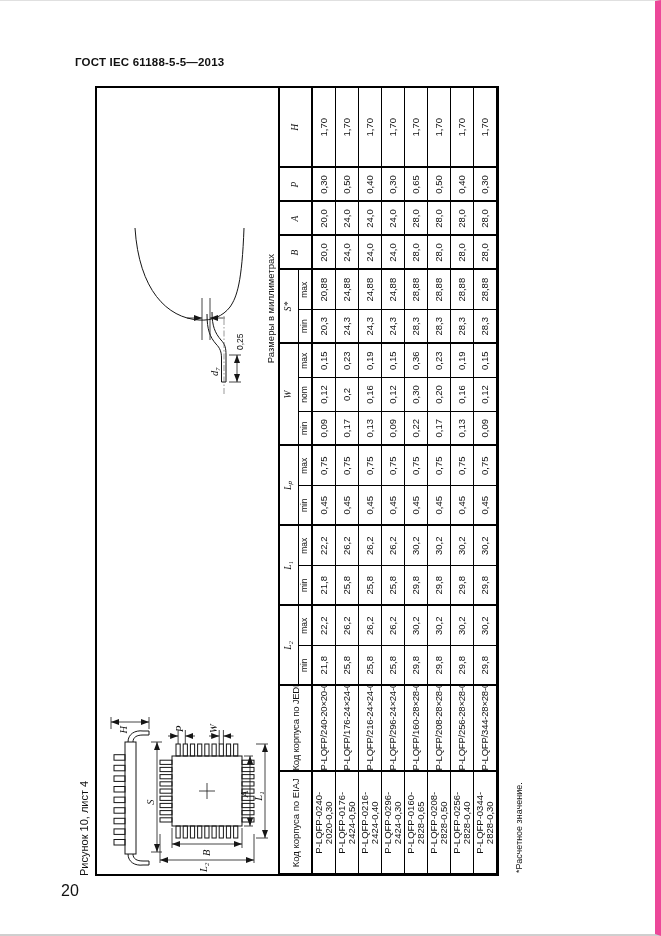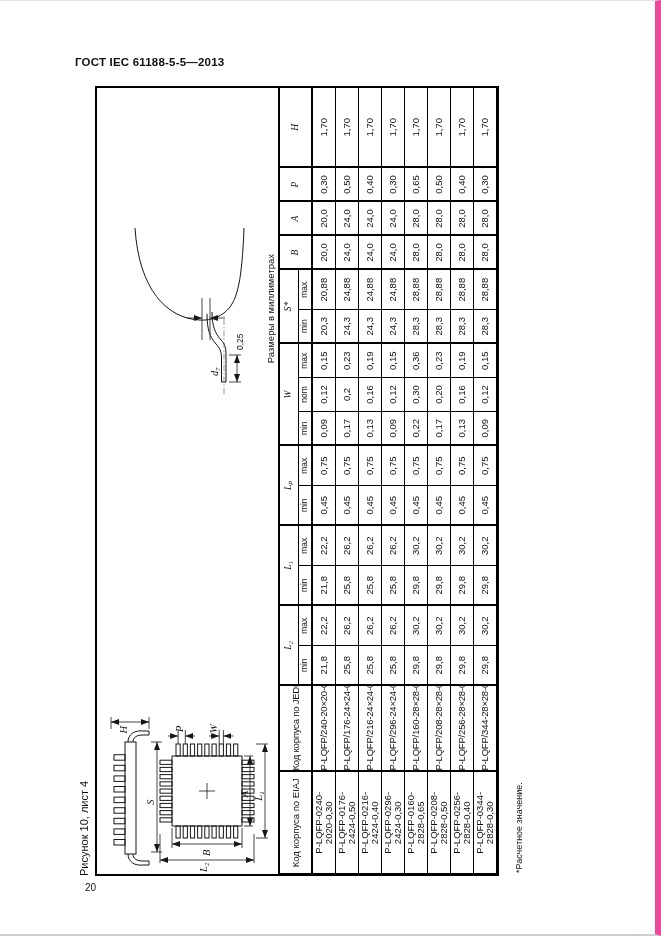--- a/index.html
+++ b/index.html
@@ -1,20 +1,20 @@
 <!DOCTYPE html>
 <html><head>
 <meta charset="utf-8">
 <style>
   html,body{margin:0;padding:0;background:#e8e8e8;}
   .page{position:relative;width:661px;height:936px;background:#fff;overflow:hidden;
         font-family:"Liberation Sans",sans-serif;color:#111;box-sizing:border-box;
         border-right:6px solid #ec4899;border-bottom:2px solid #cfcfcf;border-top:1px solid #e0e0e0;}
   .doc-header{position:absolute;left:75px;top:55px;font-size:11.5px;font-weight:bold;letter-spacing:.2px;}
-  .page-number{position:absolute;left:85px;top:881px;font-size:10px;}
+  .page-number{position:absolute;left:61px;top:881px;font-size:16px;}
   
   .rot{position:absolute;left:78px;top:875px;width:790px;height:455px;
        transform:rotate(-90deg);transform-origin:0 0;}
   .fig-caption{position:absolute;left:0;top:0;font-size:11px;white-space:nowrap;}
   .frame{position:absolute;left:0;top:17px;width:790px;box-sizing:border-box;border:2px solid #000;background:#fff;}
   .fig-area{position:relative;width:786px;height:181px;}
   .units-note{position:absolute;right:166px;bottom:2px;font-size:9.5px;white-space:nowrap;}
   table.dims{border-collapse:collapse;table-layout:fixed;width:786px;border-top:2px solid #000;}
   table.dims th,table.dims td{border:1px solid #000;padding:0;text-align:center;vertical-align:middle;
        overflow:hidden;line-height:1.05;font-size:9.5px;font-weight:normal;}

